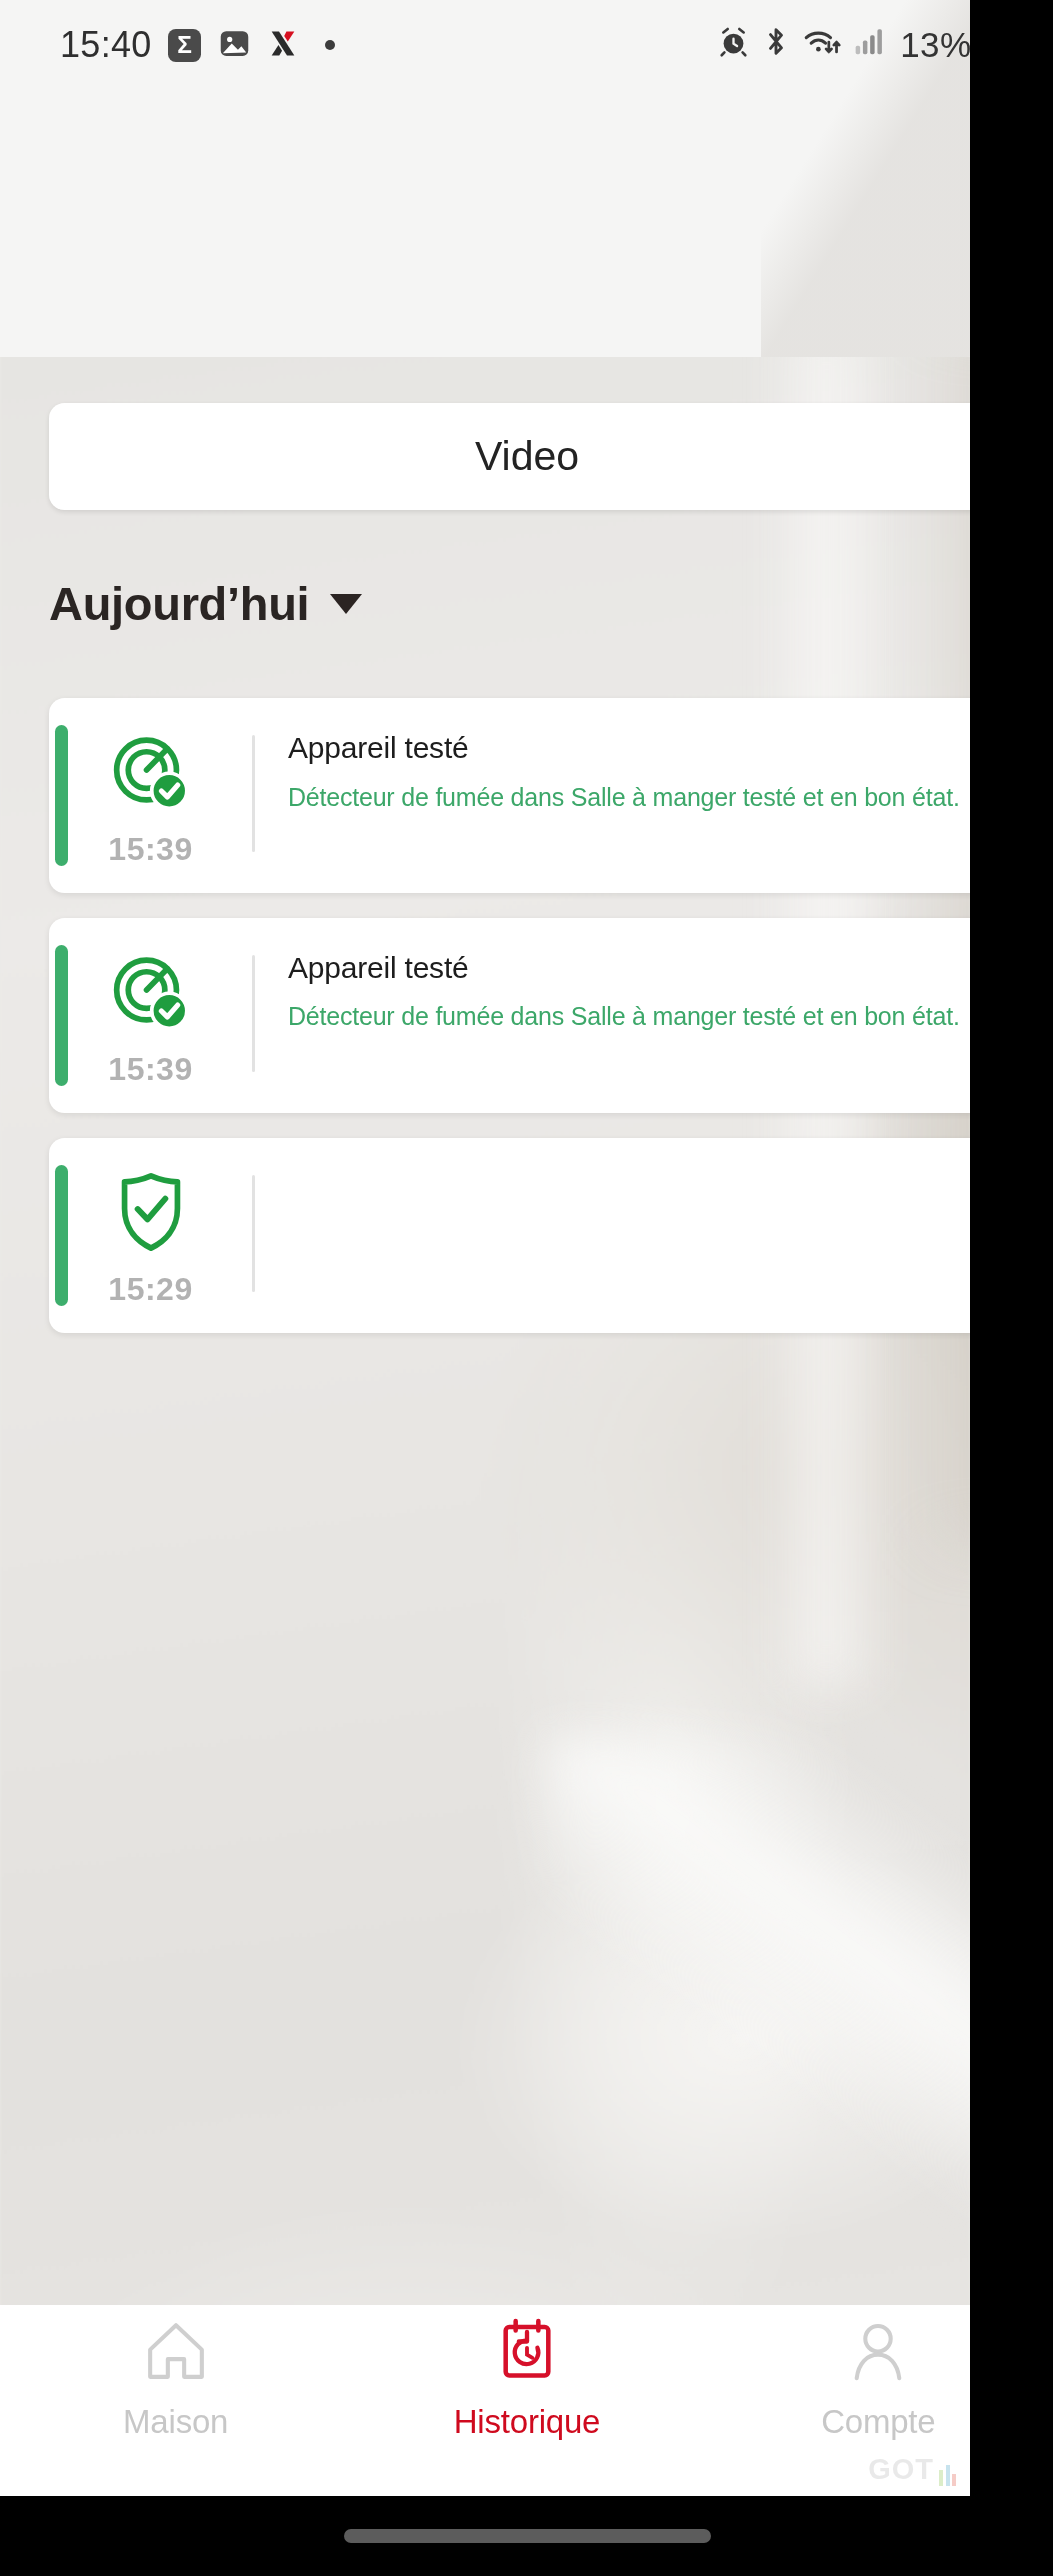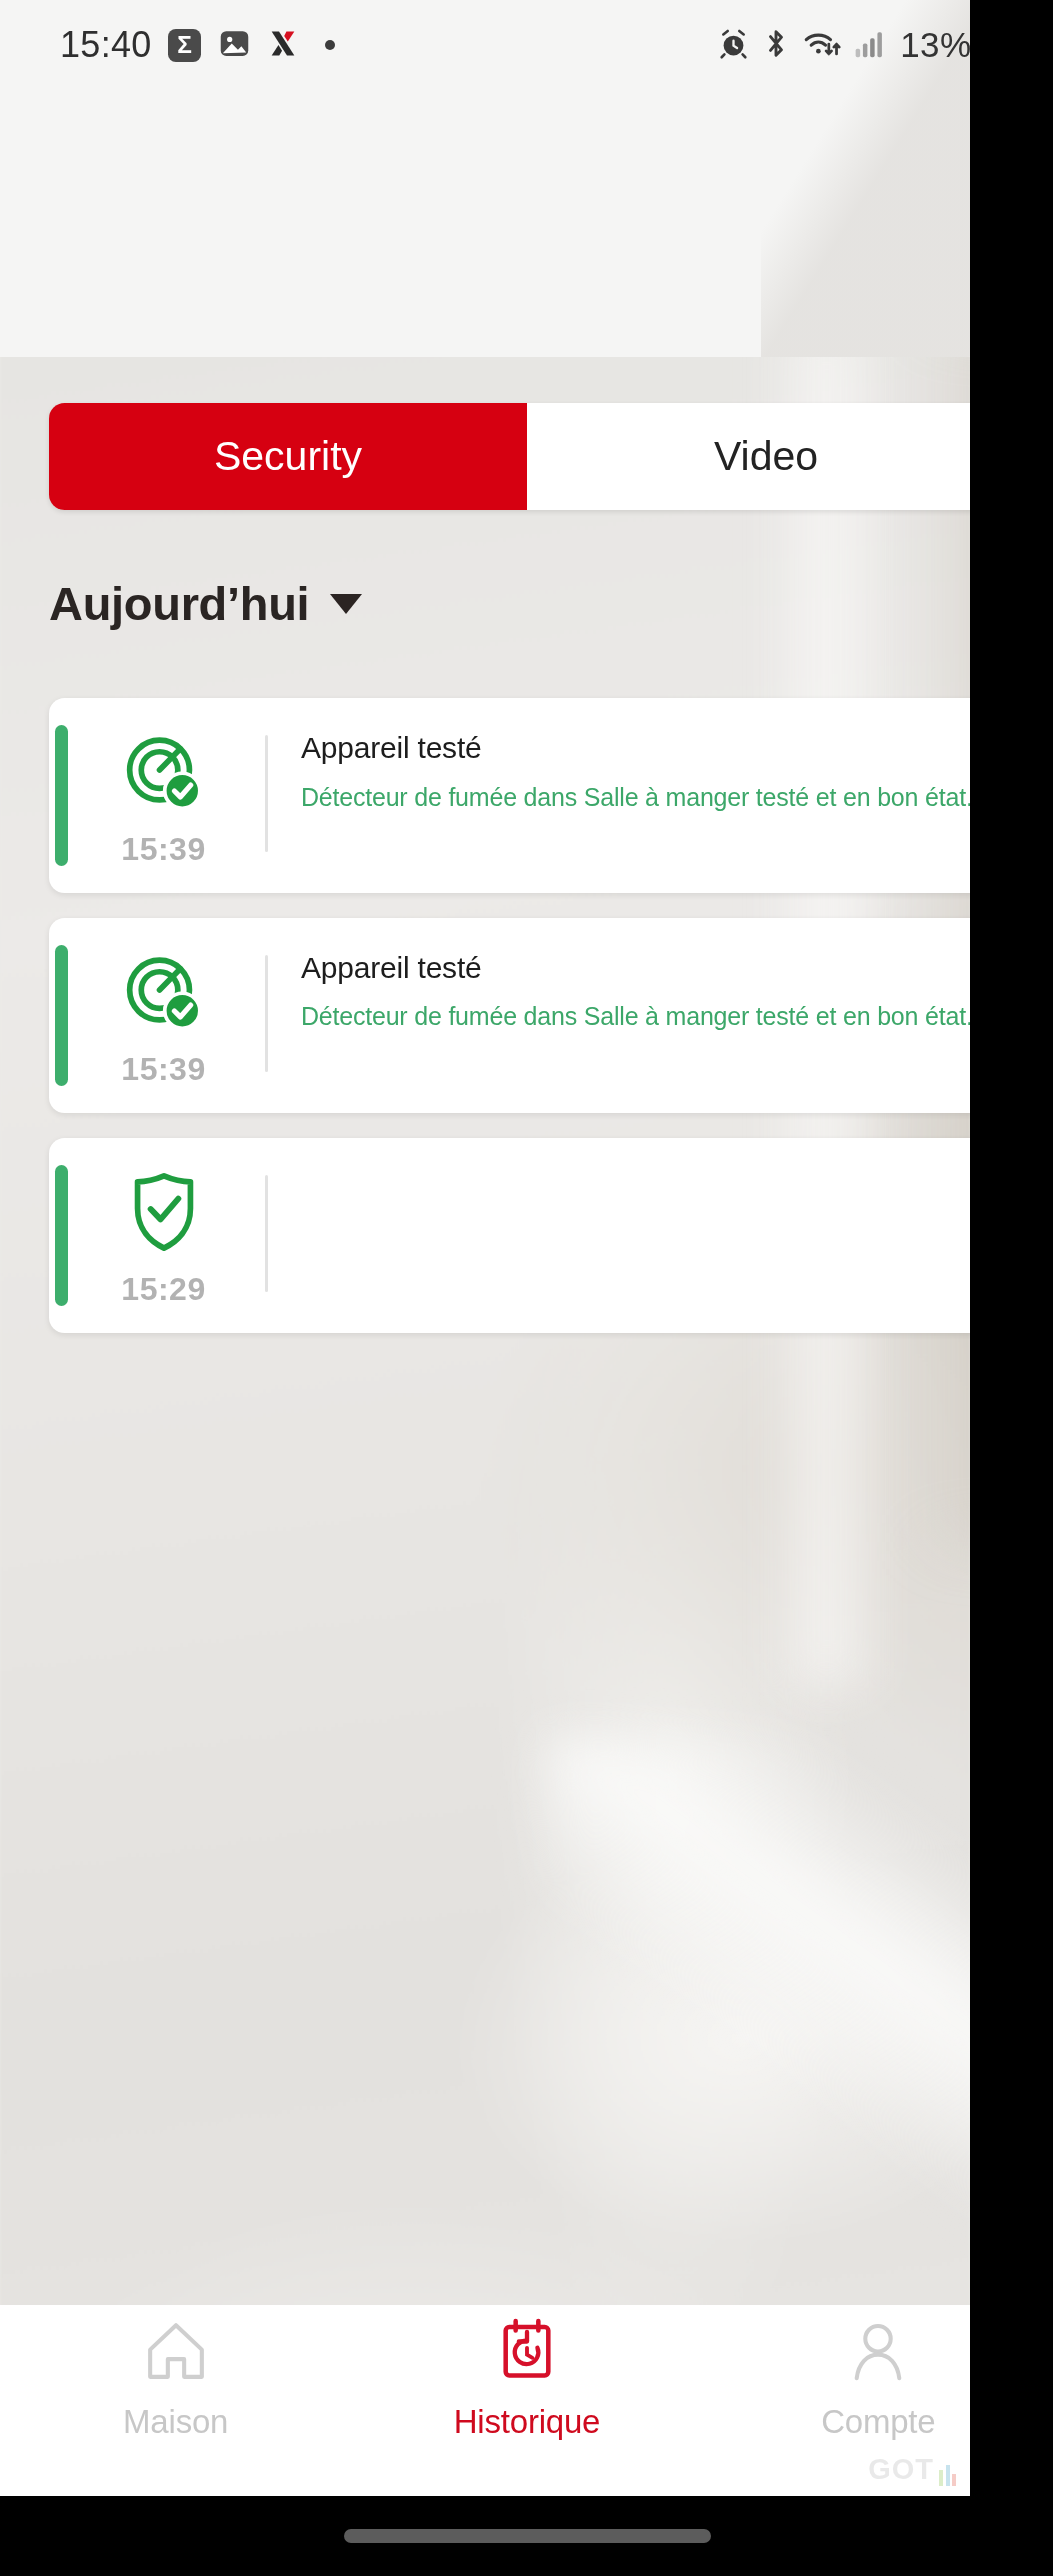--- a/index.html
+++ b/index.html
@@ -56,21 +56,21 @@
     z-index:40;
     color:#3a3a3a;
   }
   .sb-left { display:flex; align-items:center; gap:16.6px; }
   #status-clock { font-size:36px; font-weight:400; color:#2f2f2f; letter-spacing:0.3px; }
   .sb-badge {
     width:33px; height:33px; border-radius:7.8px; background:#4a4a4a;
     display:flex; align-items:center; justify-content:center;
     color:#fff; font-size:24.4px; font-weight:700; line-height:1;
   }
-  .sb-right { display:flex; align-items:center; gap:12.7px; }
+  .sb-right { display:flex; align-items:flex-start; gap:12.7px; }
   #battery-pct { font-size:35px; color:#333; letter-spacing:0.3px; margin-left:3.9px; }
   .sb-dot { width:10.7px; height:10.7px; border-radius:50%; background:#3c3c3c; margin-left:8.8px; }
 
   
   #header-panel {
     position:absolute; left:0; top:0; width:1054px; height:357px;
     background:#f5f5f4;
     border-bottom-right-radius:90px;
     z-index:20;
   }
@@ -127,21 +127,21 @@
     padding:21.5px 29px 25px 0;
     cursor:pointer;
   }
   .accent-bar {
     position:absolute; left:5.9px; top:27px; bottom:27px; width:12.7px;
     border-radius:6.8px; background:#3dae6c;
   }
   .ev-left {
     width:203px; flex:0 0 203px;
     display:flex; flex-direction:column; align-items:center; justify-content:center;
-    gap:15.6px; padding-top:9.8px;margin-left:13px;
+    gap:15.6px; padding-top:9.8px;
   }
   .ev-icon { width:86px; height:86px; display:flex; align-items:center; justify-content:center; }
   .ev-time { font-size:32px; font-weight:700; color:#b2b2b2; letter-spacing:0.5px; }
   .ev-divider { width:2.9px; background:#e2e2e2; margin:15.6px 0; border-radius:2px; flex:0 0 2.9px; }
   .ev-body { flex:1; padding:11.7px 0 3.9px 33px; display:flex; flex-direction:column; gap:15.6px; }
   .ev-title { font-size:30px; color:#1d1d1d; line-height:1.16; letter-spacing:-0.2px; }
   .ev-desc { font-size:25px; color:#3ca769; line-height:1.22; letter-spacing:-0.2px; }
 
   
   #bottom-nav {
@@ -265,21 +265,20 @@
       <span class="hdr-icon">
         <svg width="55" height="55" viewBox="0 0 26 26" fill="none" stroke="#231f1e" stroke-width="1.9">
           <path d="M3.4 4.4 L19.4 4.4 L13.1 12.1 L13.1 20.4 L9.6 17.7 L9.6 12.1 Z" stroke-linejoin="round"></path>
           <path d="M17 13.2 L22.6 13.2 M17 16.6 L22.6 16.6 M17 20 L22.6 20" stroke-linecap="round" stroke-width="2"></path>
         </svg>
       </span>
     </div>
   </div>
 
   <div id="segmented">
-    <div class="seg active">Security</div>
     <div class="seg inactive">Video</div>
   </div>
 
   <div id="day-selector">
     <span id="day-label">Aujourd’hui</span>
     <span class="caret-down"></span>
   </div>
 
   <div id="event-list">
 

